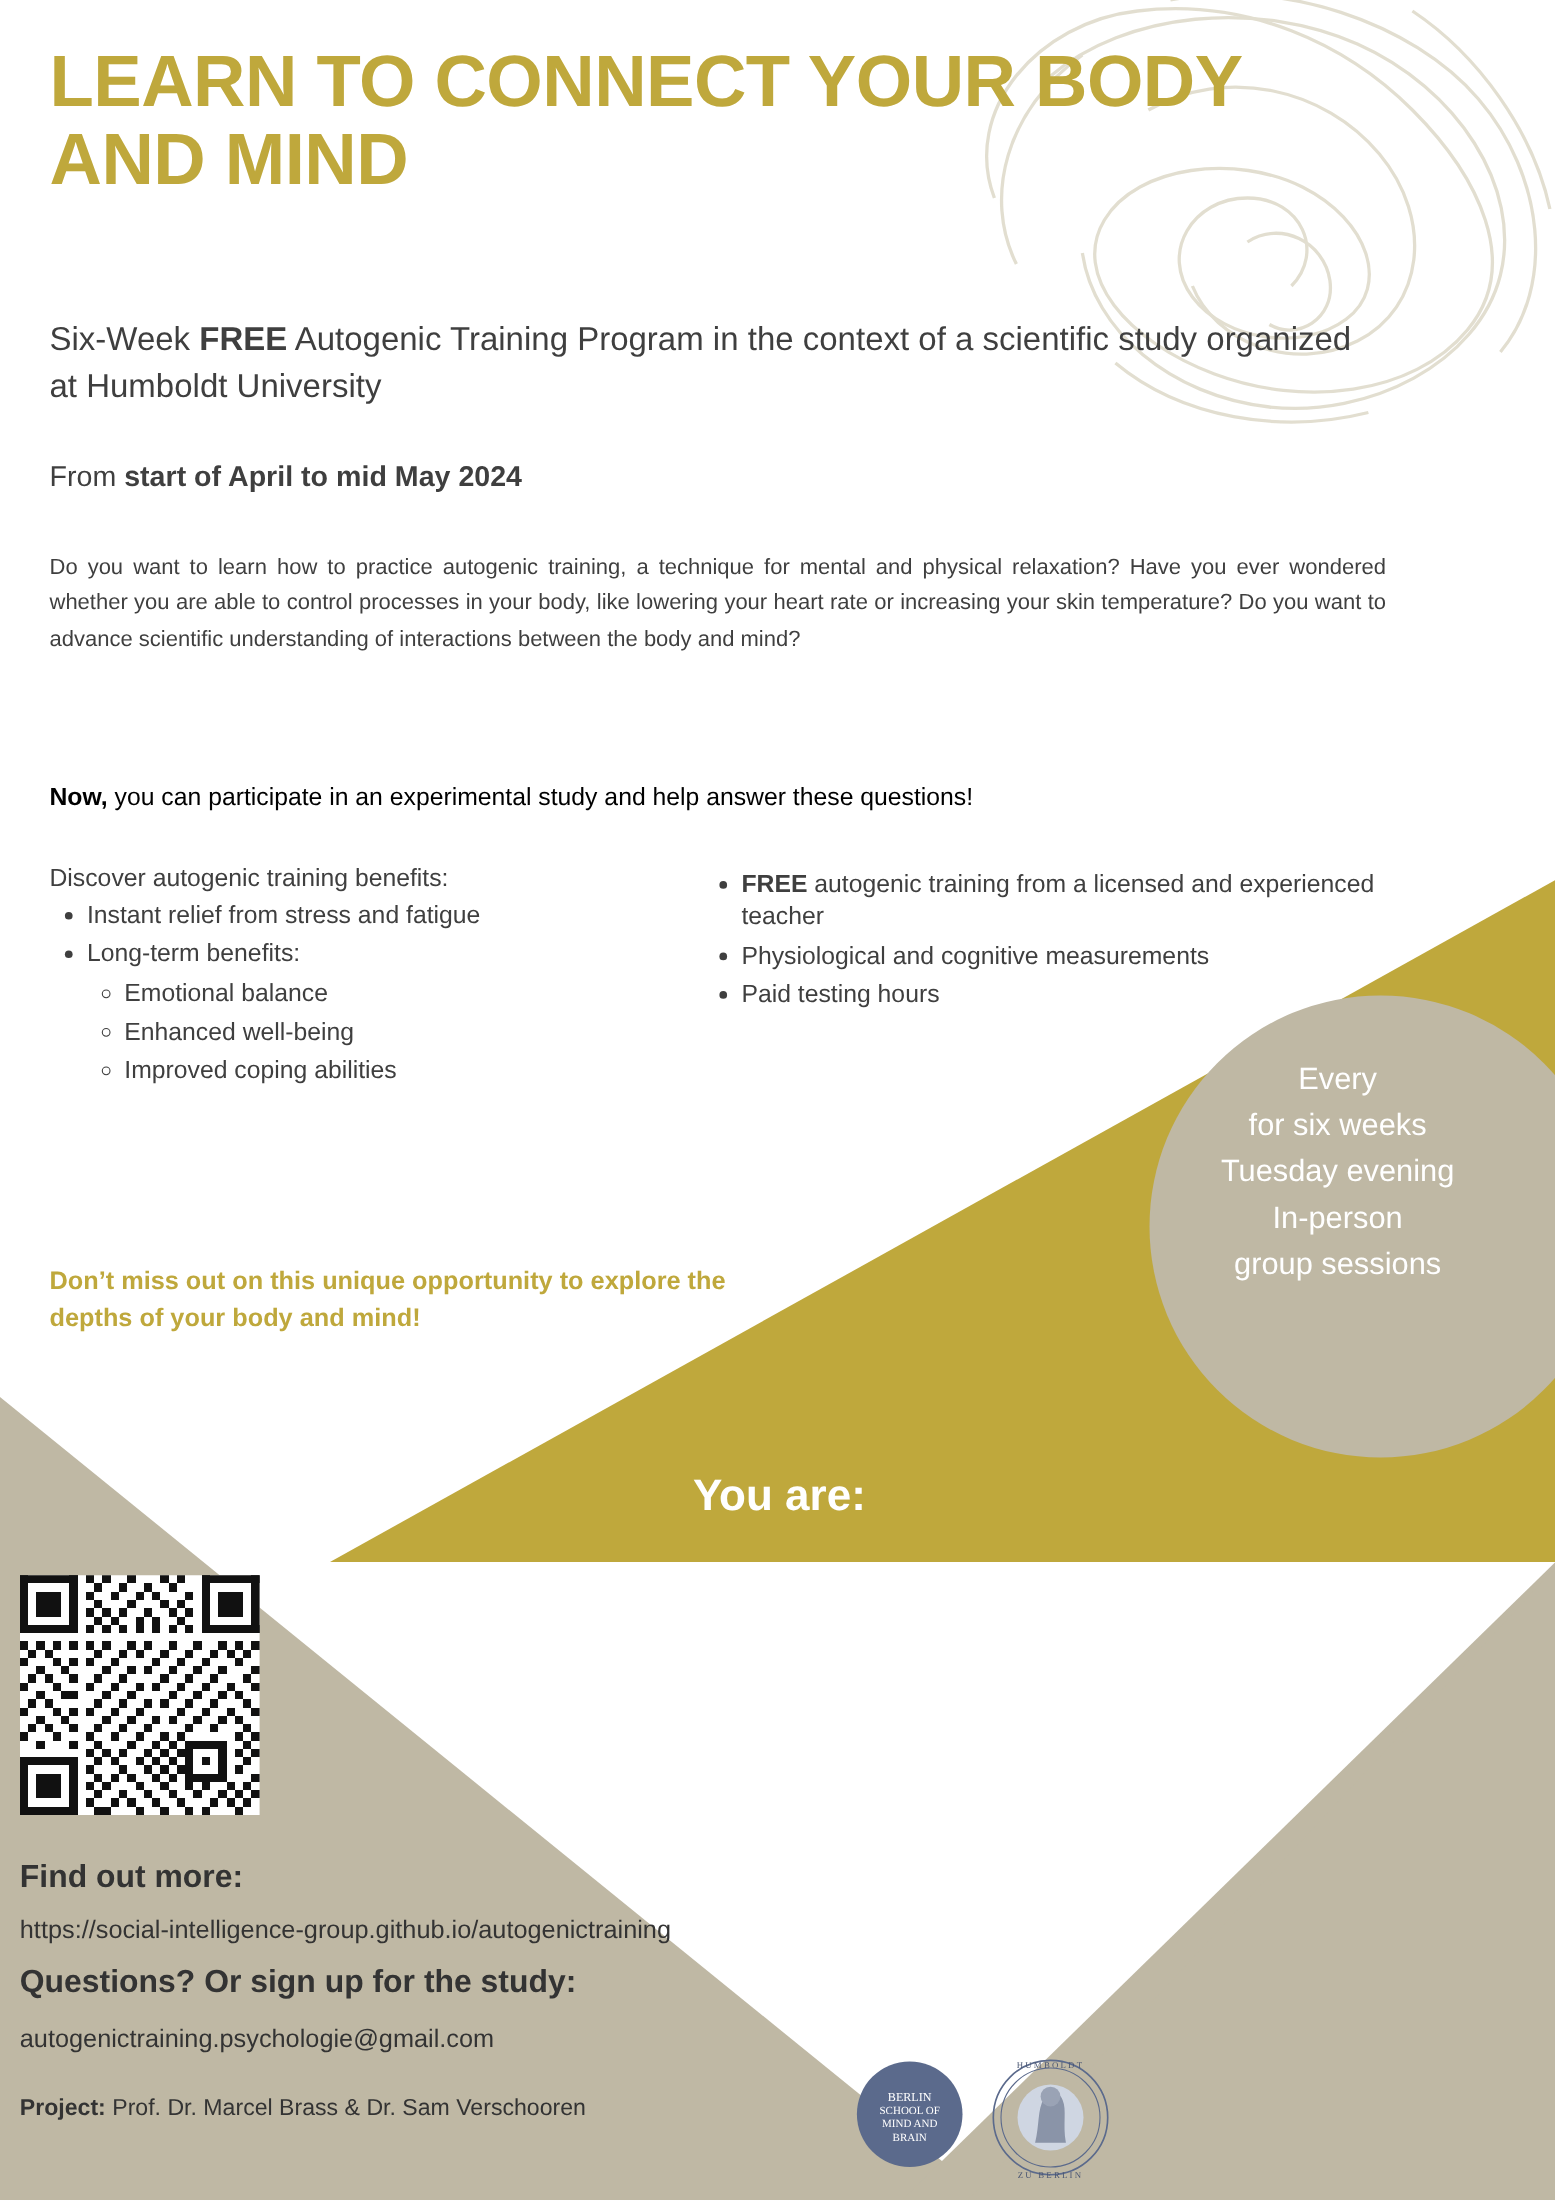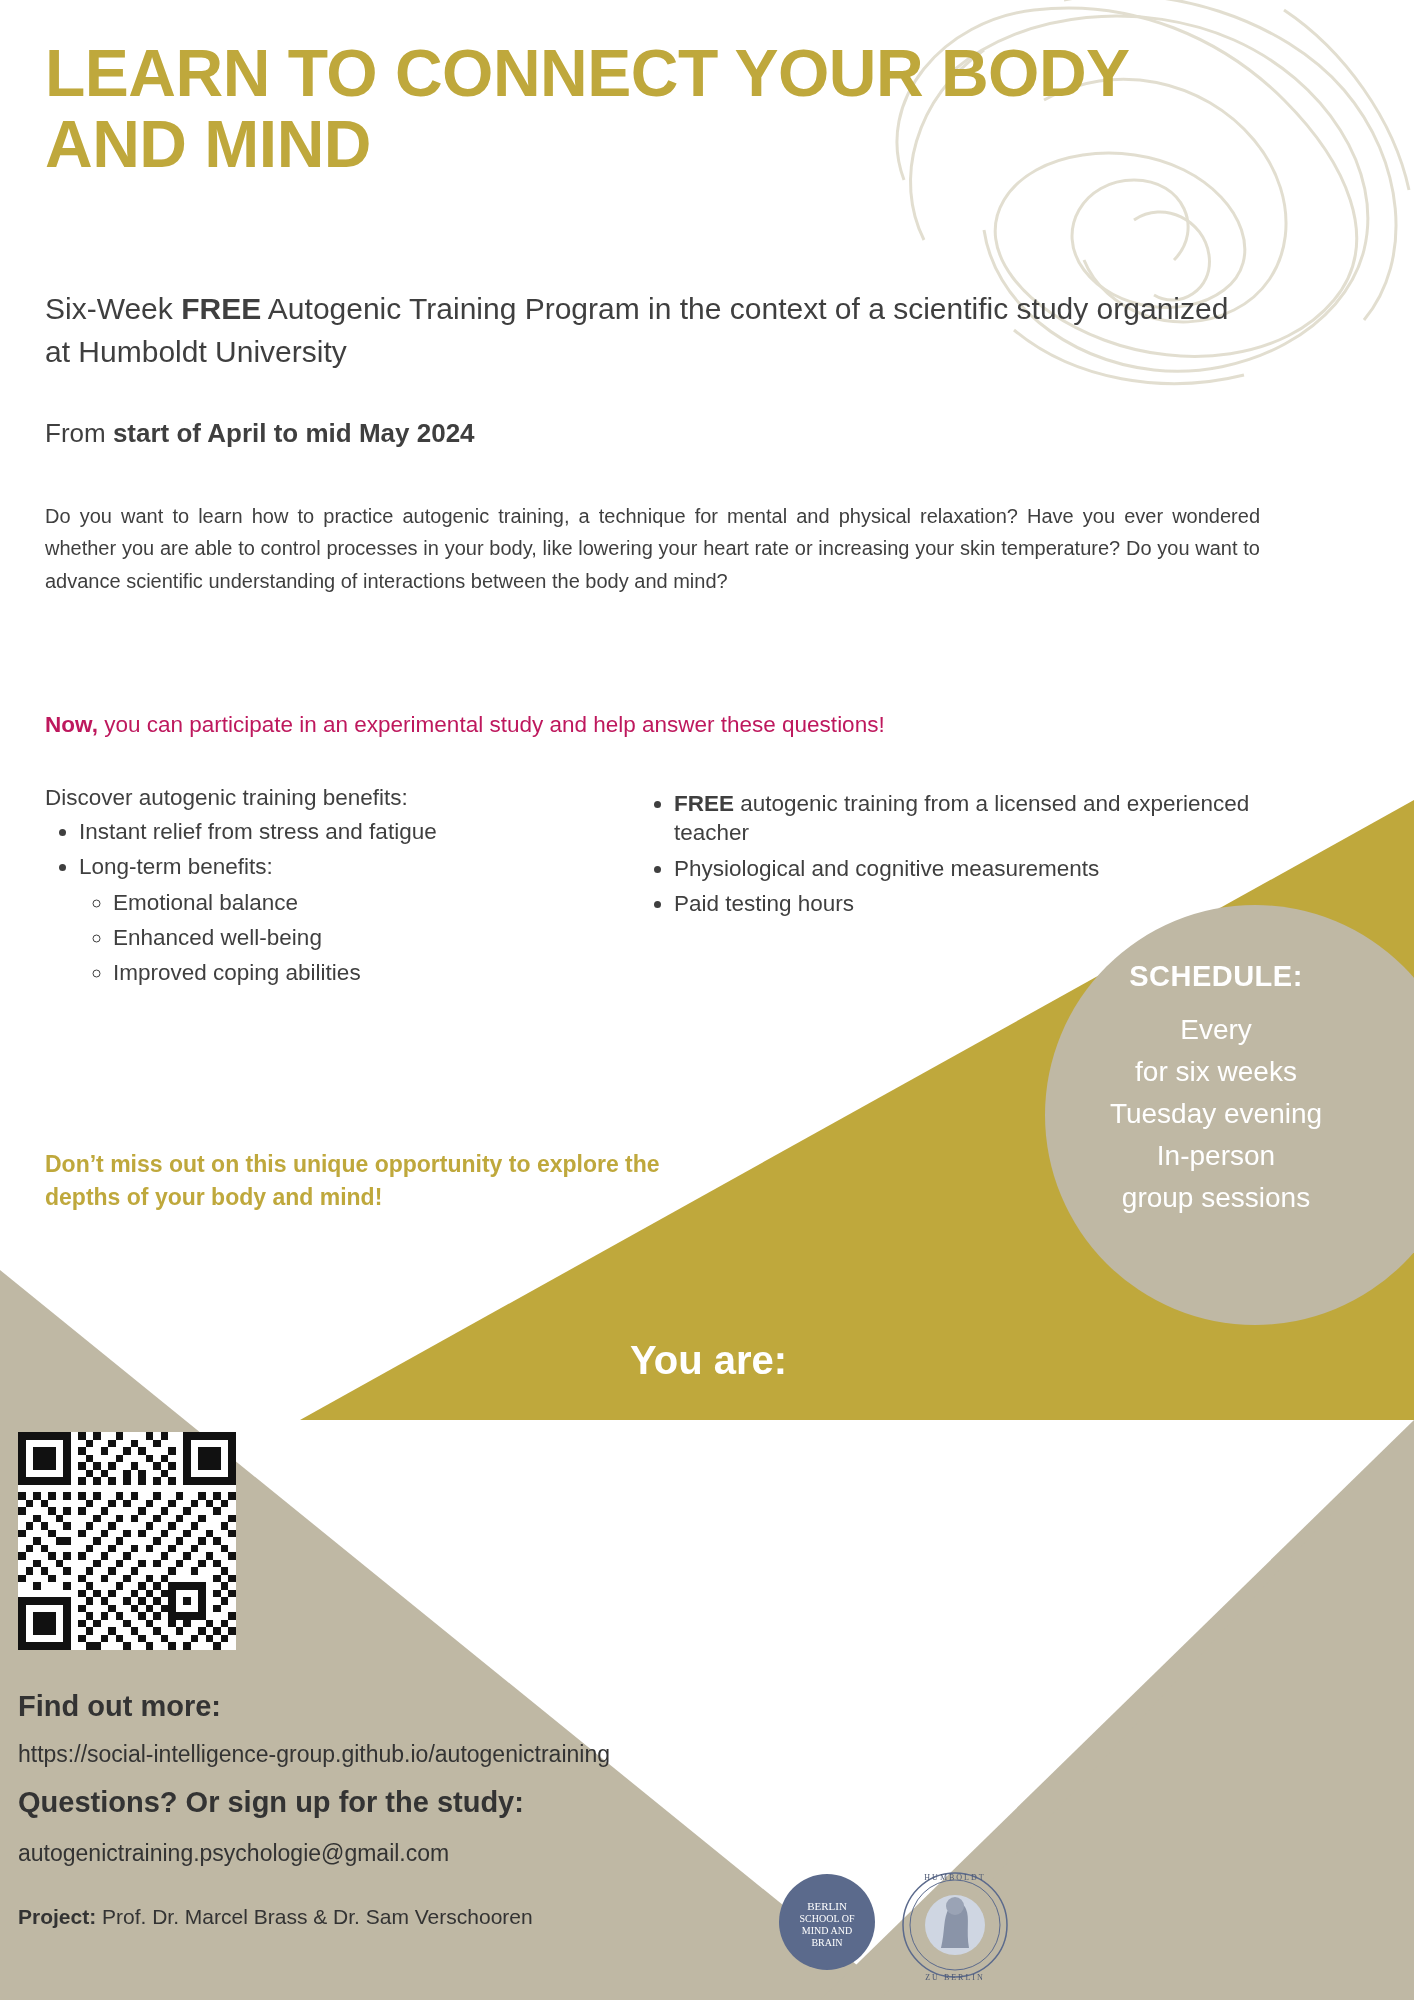--- a/index.html
+++ b/index.html
@@ -73,21 +73,21 @@
     line-height: 1.62;
     color: #3f3f3f;
     text-align: justify;
   }
 
   .nowline {
     position: absolute;
     left: 45px; top: 712px;
     width: 1200px;
     font-size: 22.5px;
-    color: #be185d;
+    color: #000000;
   }
   .nowline b { font-weight: bold; }
 
   .col-left {
     position: absolute;
     left: 45px; top: 785px;
     width: 580px;
     font-size: 22.5px;
     color: #3f3f3f;
   }
@@ -259,21 +259,20 @@
     <ul>
       <li><b>FREE</b><span> autogenic training from a licensed and experienced teacher</span></li>
       <li><span>Physiological and cognitive measurements</span></li>
       <li><span>Paid testing hours</span></li>
     </ul>
   </div>
 
   <div class="dontmiss">Don’t miss out on this unique opportunity to explore the depths of your body and mind!</div>
 
   <div class="schedule">
-    <div class="sch-title">SCHEDULE:</div>
     <div class="sch-line">Every</div>
     <div class="sch-line">for six weeks</div>
     <div class="sch-line">Tuesday evening</div>
     <div class="sch-line">In-person</div>
     <div class="sch-line">group sessions</div>
   </div>
 
   <div class="youare">You are:</div>
   <div class="youare-list">
     <ul>

